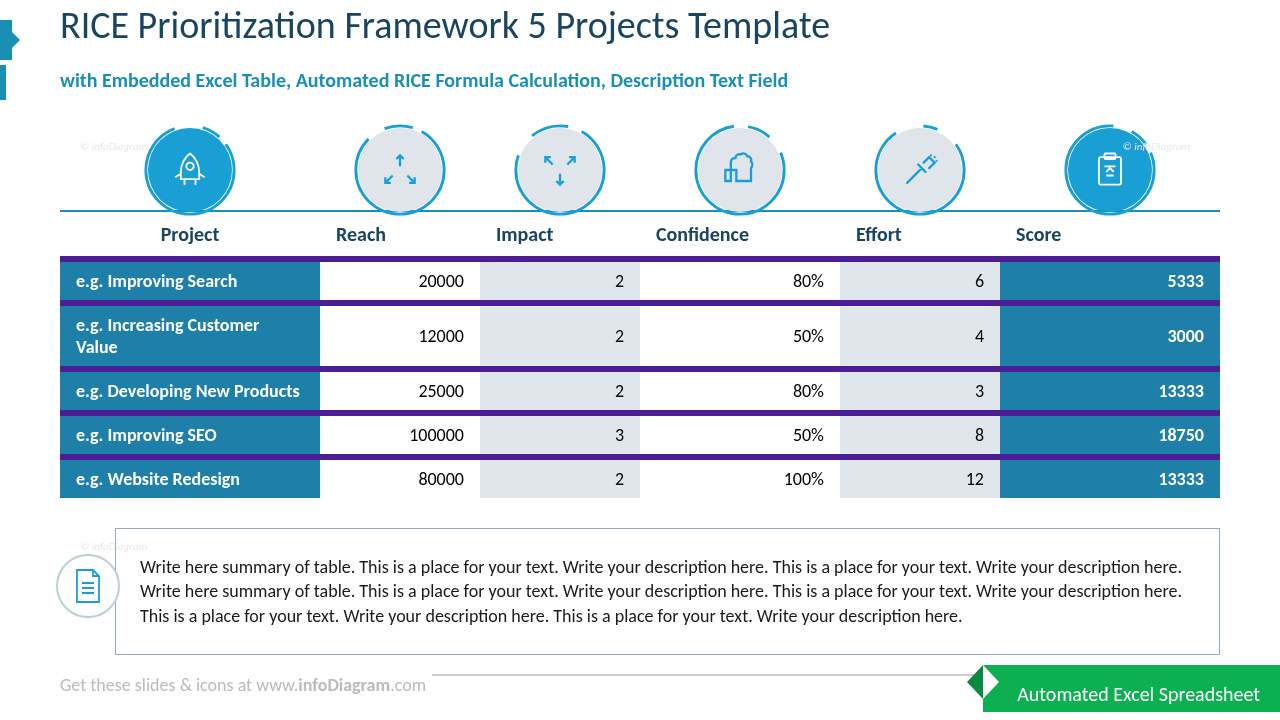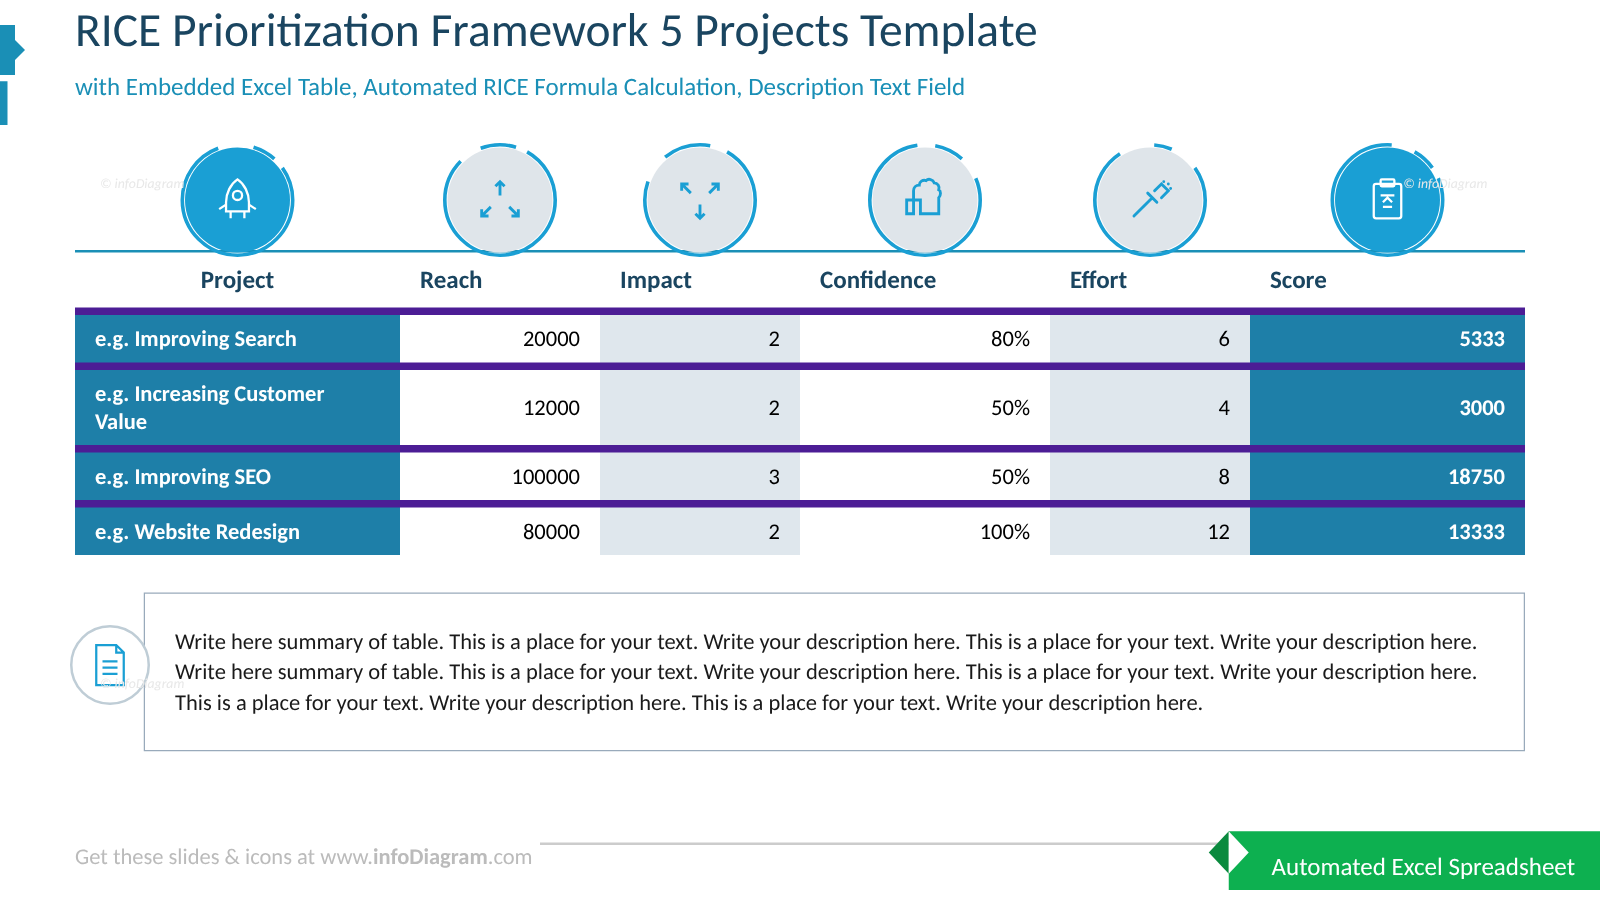--- a/index.html
+++ b/index.html
@@ -2,21 +2,21 @@
 <html><head>
 <meta charset="utf-8">
 <style>
 *{margin:0;padding:0;box-sizing:border-box}
 body{width:1280px;height:720px;background:#fff;font-family:'Segoe UI',Calibri,sans-serif;position:relative;overflow:hidden}
 .accent-left{position:absolute;left:0;top:20px;width:12px;height:40px;background:#1a8fb6}
 .accent-left:before{content:'';position:absolute;left:12px;top:12px;border-left:8px solid #1a8fb6;border-top:8px solid transparent;border-bottom:8px solid transparent}
 .accent-side{position:absolute;left:0;top:65px;width:6px;height:35px;background:#1a8fb6}
 .title-block{padding:2px 60px 10px 60px}
 .title{font-size:38px;color:#1a4560;font-weight:400}
-.subtitle{font-size:20px;color:#1a8fb6;font-weight:400;margin-top:10px}
+.subtitle{font-size:20px;color:#1a8fb6;font-weight:700;margin-top:20px}
 .table-wrap{margin:15px 60px 0 60px}
 .icons-row{display:flex;border-bottom:2px solid #1a8fb6;position:relative;height:95px}
 .icon-cell{display:flex;justify-content:center;align-items:flex-end;position:relative}
 .icon-cell:nth-child(1){width:260px}
 .icon-cell:nth-child(2){width:160px}
 .icon-cell:nth-child(3){width:160px}
 .icon-cell:nth-child(4){width:200px}
 .icon-cell:nth-child(5){width:160px}
 .icon-cell:nth-child(6){width:220px}
 .circ{width:84px;height:84px;border-radius:50%;display:flex;justify-content:center;align-items:center;position:relative;margin-bottom:-2px}
@@ -153,20 +153,28 @@
         </tr>
         <tr>
           <td class="c-proj">e.g. Increasing Customer Value</td>
           <td class="c-reach">12000</td>
           <td class="c-impact">2</td>
           <td class="c-conf">50%</td>
           <td class="c-effort">4</td>
           <td class="c-score">3000</td>
         </tr>
         <tr>
+          <td class="c-proj">e.g. Developing New Products</td>
+          <td class="c-reach">25000</td>
+          <td class="c-impact">2</td>
+          <td class="c-conf">80%</td>
+          <td class="c-effort">3</td>
+          <td class="c-score">13333</td>
+        </tr>
+        <tr>
           <td class="c-proj">e.g. Improving SEO</td>
           <td class="c-reach">100000</td>
           <td class="c-impact">3</td>
           <td class="c-conf">50%</td>
           <td class="c-effort">8</td>
           <td class="c-score">18750</td>
         </tr>
         <tr>
           <td class="c-proj">e.g. Website Redesign</td>
           <td class="c-reach">80000</td>

